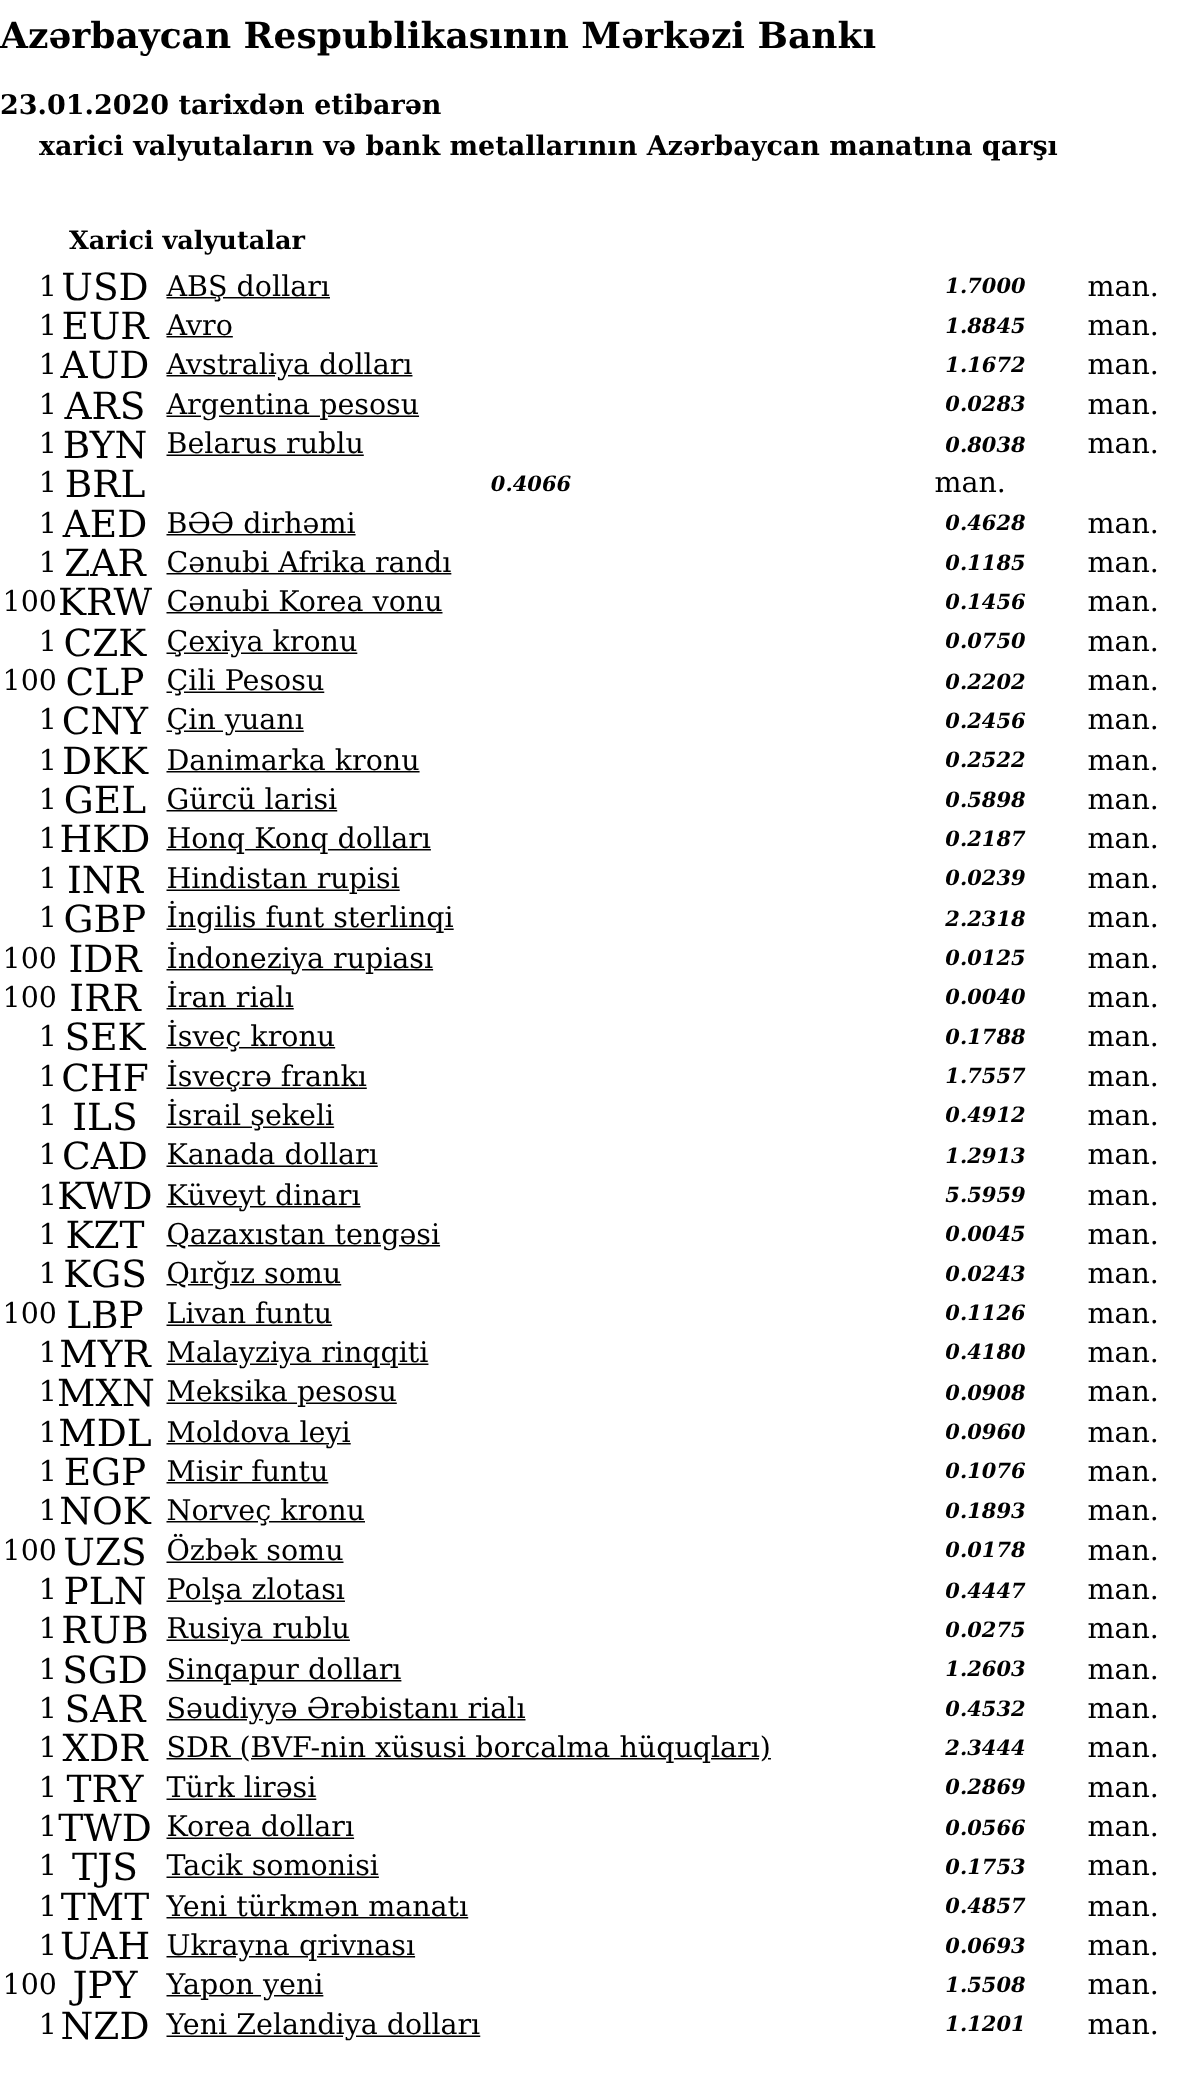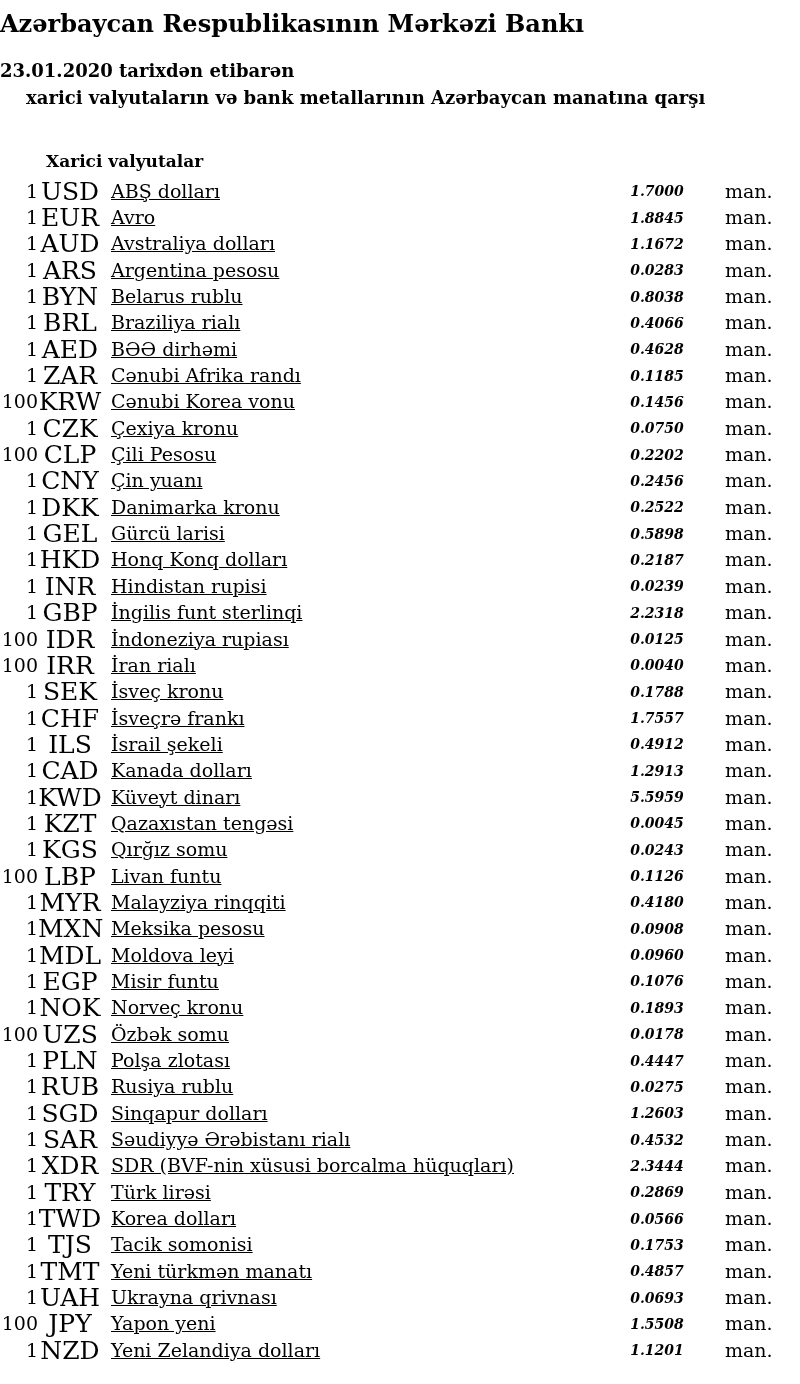--- a/index.html
+++ b/index.html
@@ -75,21 +75,20 @@
       <div class="row">
         <span class="qty">1</span>
         <span class="code">BYN</span>
         <span class="name">Belarus rublu</span>
         <span class="rate">0.8038</span>
         <span class="unit">man.</span>
       </div>
       <div class="row">
         <span class="qty">1</span>
         <span class="code">BRL</span>
-        <span class="name">Braziliya rialı</span>
         <span class="rate">0.4066</span>
         <span class="unit">man.</span>
       </div>
       <div class="row">
         <span class="qty">1</span>
         <span class="code">AED</span>
         <span class="name">BƏƏ dirhəmi</span>
         <span class="rate">0.4628</span>
         <span class="unit">man.</span>
       </div>

